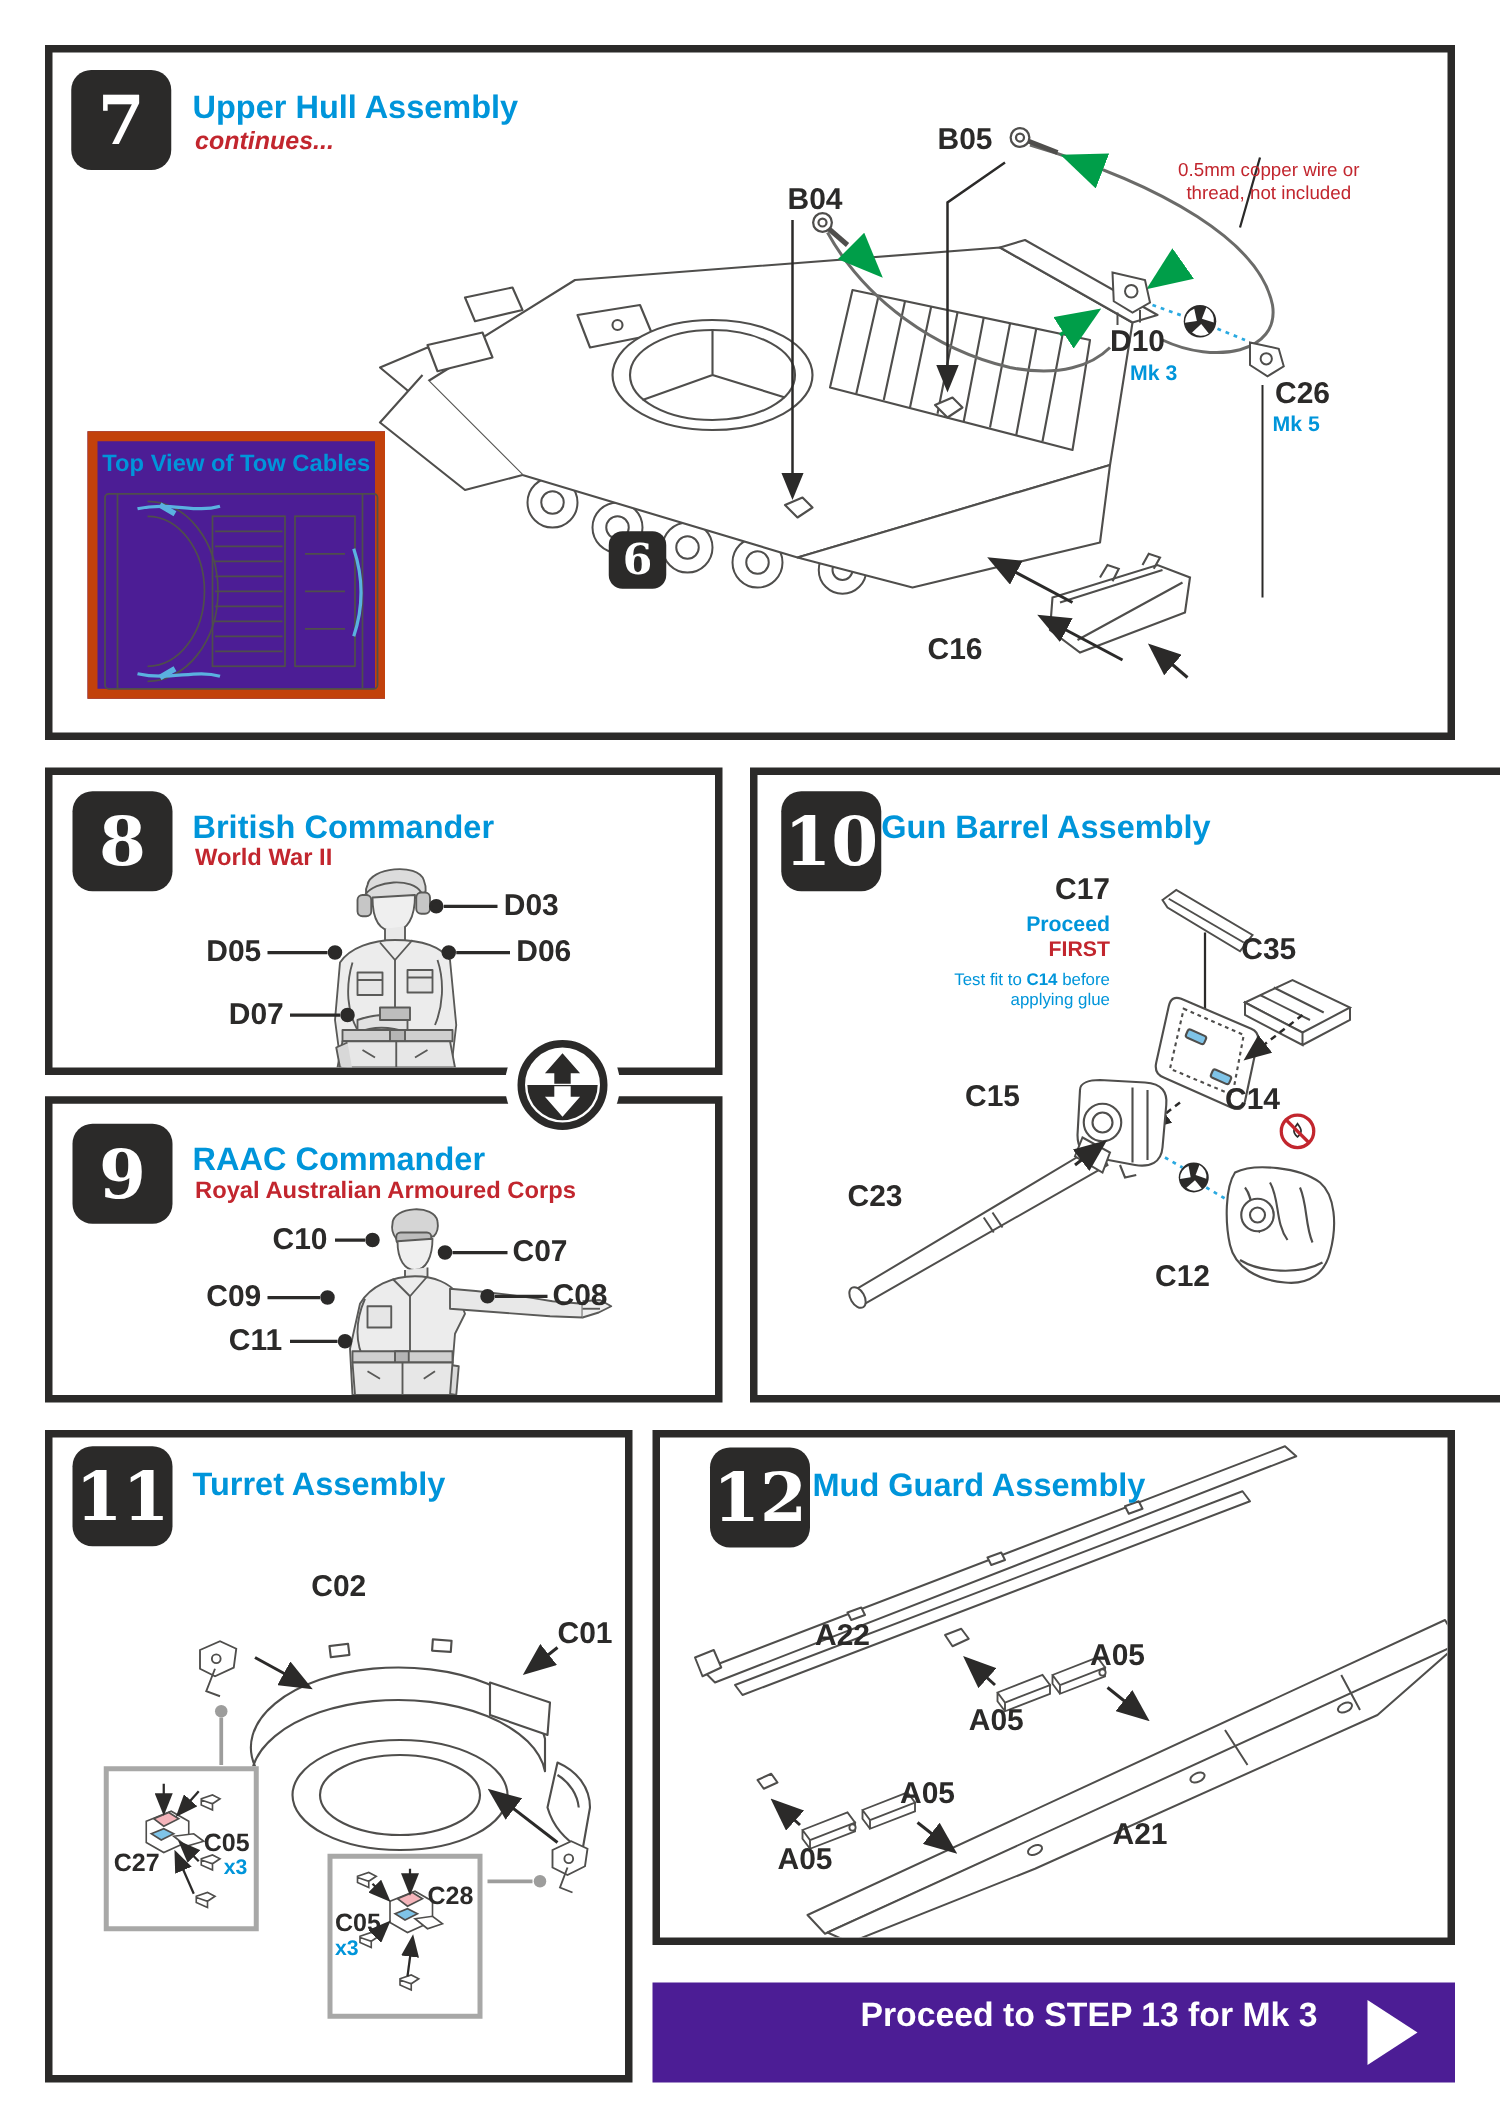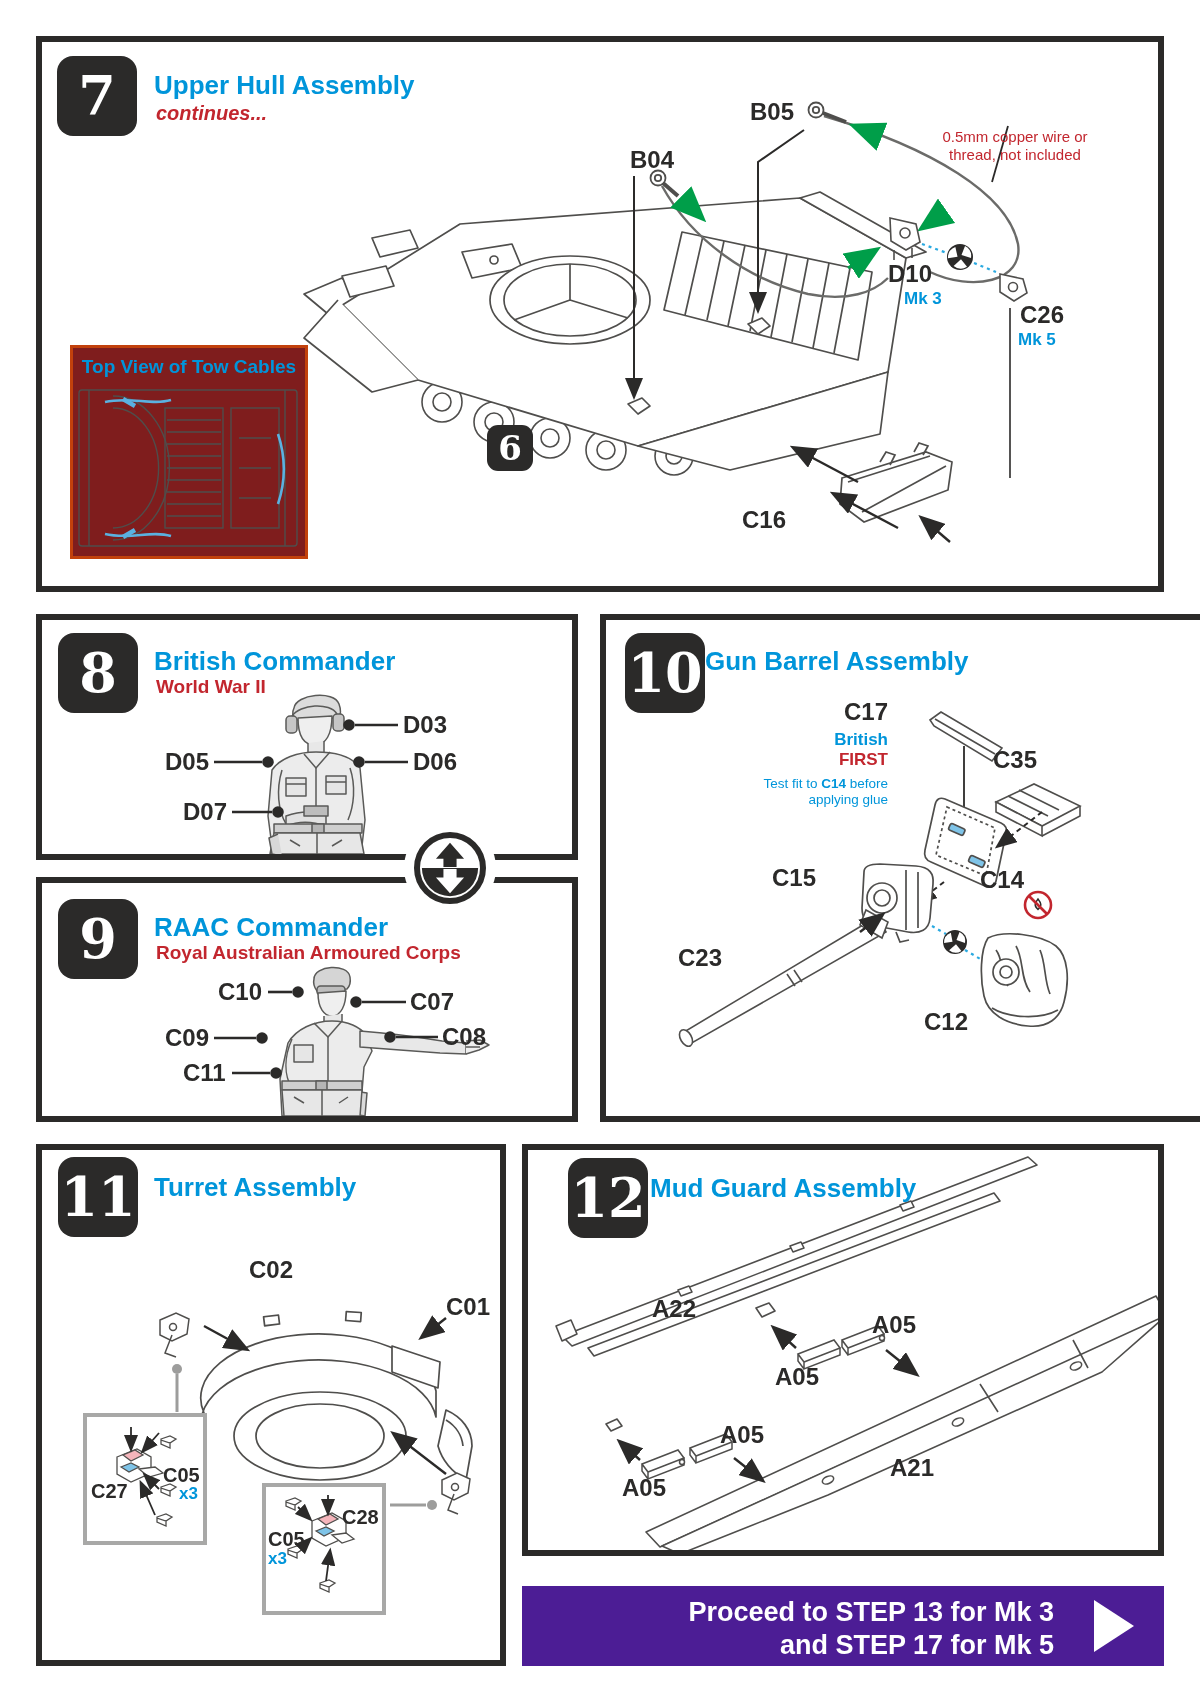--- a/index.html
+++ b/index.html
@@ -11,21 +11,21 @@
          font-family:"DejaVu Serif",serif;font-weight:bold;
          display:flex;align-items:center;justify-content:center;line-height:1;}
   .badge.big{width:80px;height:80px;font-size:54px;}
   .badge.sm{width:46px;height:46px;font-size:34px;border-radius:11px;}
   .ptitle{position:absolute;font-weight:bold;color:#0095da;font-size:26px;white-space:nowrap;}
   .psub{position:absolute;font-weight:bold;color:#c2262e;font-size:19px;white-space:nowrap;}
   .pcont{position:absolute;font-weight:bold;font-style:italic;color:#c2262e;font-size:20px;}
   .plabel{position:absolute;font-weight:bold;color:#2b2a29;font-size:24px;white-space:nowrap;line-height:1;}
   .mk{position:absolute;font-weight:bold;color:#0095da;font-size:17px;white-space:nowrap;line-height:1;}
   .rednote{position:absolute;color:#c2262e;font-size:15px;line-height:18px;text-align:center;width:170px;}
-  .insetbox{position:absolute;border:3px solid #c2410c;background:#7f1d1d;box-sizing:border-box;}
+  .insetbox{position:absolute;border:8px solid #c2410c;background:#4c1d95;box-sizing:border-box;}
   .insettitle{position:absolute;left:0;right:0;top:8px;text-align:center;
               color:#0095da;font-weight:bold;font-size:19px;}
   .grayinset{position:absolute;border:4px solid #a8a8a7;background:#fff;box-sizing:border-box;}
   .ilabel{position:absolute;font-weight:bold;color:#2b2a29;font-size:20px;line-height:1;white-space:nowrap;}
   .iqty{position:absolute;font-weight:bold;color:#0095da;font-size:17px;line-height:1;}
   .c17block{position:absolute;text-align:right;line-height:1;}
   .c17block .big{font-weight:bold;color:#2b2a29;font-size:24px;margin-bottom:7px;}
   .c17block .bl{font-weight:bold;color:#0095da;font-size:17px;margin-bottom:3px;}
   .c17block .rd{font-weight:bold;color:#c2262e;font-size:17px;margin-bottom:8px;}
   .c17block .tiny{color:#0095da;font-size:13.5px;line-height:16px;}
@@ -352,21 +352,21 @@
     <g transform="translate(394,285)">
       <circle r="13" fill="none" stroke="#c2262e" stroke-width="2.6"></circle>
       <path d="M0,-6 C3,-2 4.5,0.5 0,4.5 C-4.5,0.5 -3,-2 0,-6 Z" fill="none" stroke="#2b2a29" stroke-width="1.4"></path>
       <path d="M-9,-9 L9,9" stroke="#c2262e" stroke-width="2.6"></path>
     </g>
   </svg>
   <div class="badge big" style="left:19px;top:13px;">10</div>
   <div class="ptitle" style="left:99px;top:26px;text-align:right;">Gun Barrel Assembly</div>
   <div class="c17block" style="left:110px;top:80px;width:172px;">
     <div class="big">C17</div>
-    <div class="bl">British</div>
+    <div class="bl">Proceed</div>
     <div class="rd">FIRST</div>
     <div class="tiny"><span>Test fit to </span><b>C14</b><span> before</span><br><span>applying glue</span></div>
   </div>
   <div class="plabel" style="left:387px;top:128px;">C35</div>
   <div class="plabel" style="left:166px;top:246px;">C15</div>
   <div class="plabel" style="left:374px;top:248px;">C14</div>
   <div class="plabel" style="left:72px;top:326px;">C23</div>
   <div class="plabel" style="left:318px;top:390px;">C12</div>
 </section>
 
@@ -514,18 +514,17 @@
   <div class="plabel" style="left:344px;top:163px;">A05</div>
   <div class="plabel" style="left:247px;top:215px;">A05</div>
   <div class="plabel" style="left:192px;top:273px;">A05</div>
   <div class="plabel" style="left:94px;top:326px;">A05</div>
   <div class="plabel" style="left:362px;top:306px;">A21</div>
 </section>
 
 <footer class="banner" style="left:522px;top:1586px;width:642px;height:80px;">
   <div class="btext">
     <div>Proceed to STEP 13 for Mk 3</div>
-    <div>and STEP 17 for Mk 5</div>
   </div>
   <svg width="44" height="56" viewBox="0 0 44 56">
     <path d="M2,2 L42,28 L2,54 Z" fill="#fff"></path>
   </svg>
 </footer>
 
 </body></html>

